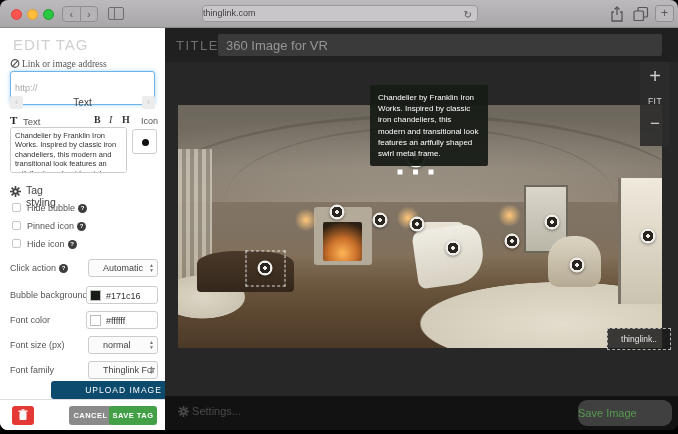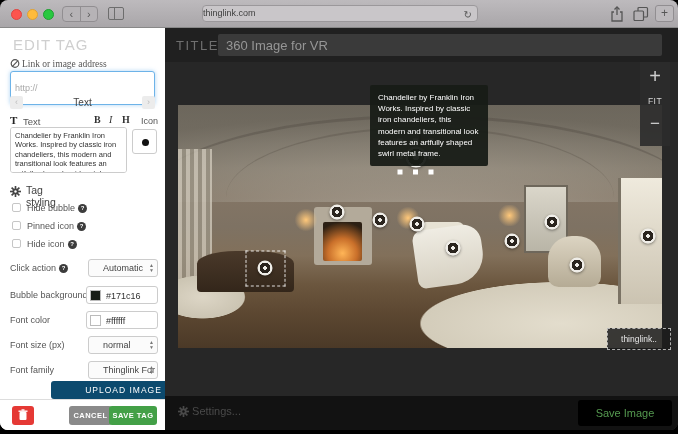--- a/index.html
+++ b/index.html
@@ -111,21 +111,21 @@
   .zoomstrip { position:absolute; left:475px; top:0; width:30px; height:84px; background:rgba(44,44,44,.9); text-align:center; }
   .zoom-in { font-size:20px; font-weight:300; color:#cfcfcf; line-height:28px; height:28px; }
   .zoom-fit { font-size:8.5px; color:#d6d6d6; letter-spacing:.5px; line-height:22px; height:22px; }
   .zoom-out { font-size:17px; color:#cfcfcf; line-height:24px; height:24px; }
 
   .watermark { position:absolute; left:442px; top:266px; width:64px; height:22px; background:rgba(28,28,28,.85); border:1px dashed rgba(255,255,255,.65); color:#e6e6e6; font-size:8.5px; text-align:center; line-height:20px; }
 
   .bottombar { position:absolute; left:0; top:368px; width:513px; height:43px; background:#121212; }
   .settings { position:absolute; left:13px; top:9px; font-size:11px; color:#4a4a4a; }
   .settings svg { vertical-align:-2px; }
-  .saveimg-btn { position:absolute; right:6px; top:4px; width:94px; height:26px; background:#000000; border-radius:3px; color:#559a50; font-size:11px; text-align:center; line-height:26px; }
+  .saveimg-btn { position:absolute; right:6px; top:4px; width:94px; height:26px; background:#404040; border-radius:9px; color:#559a50; font-size:11px; line-height:26px; }
 </style>
 </head>
 <body>
 
 <div class="window">
 
   <div class="chrome">
     <span class="tl red"></span>
     <span class="tl yellow"></span>
     <span class="tl green"></span>

